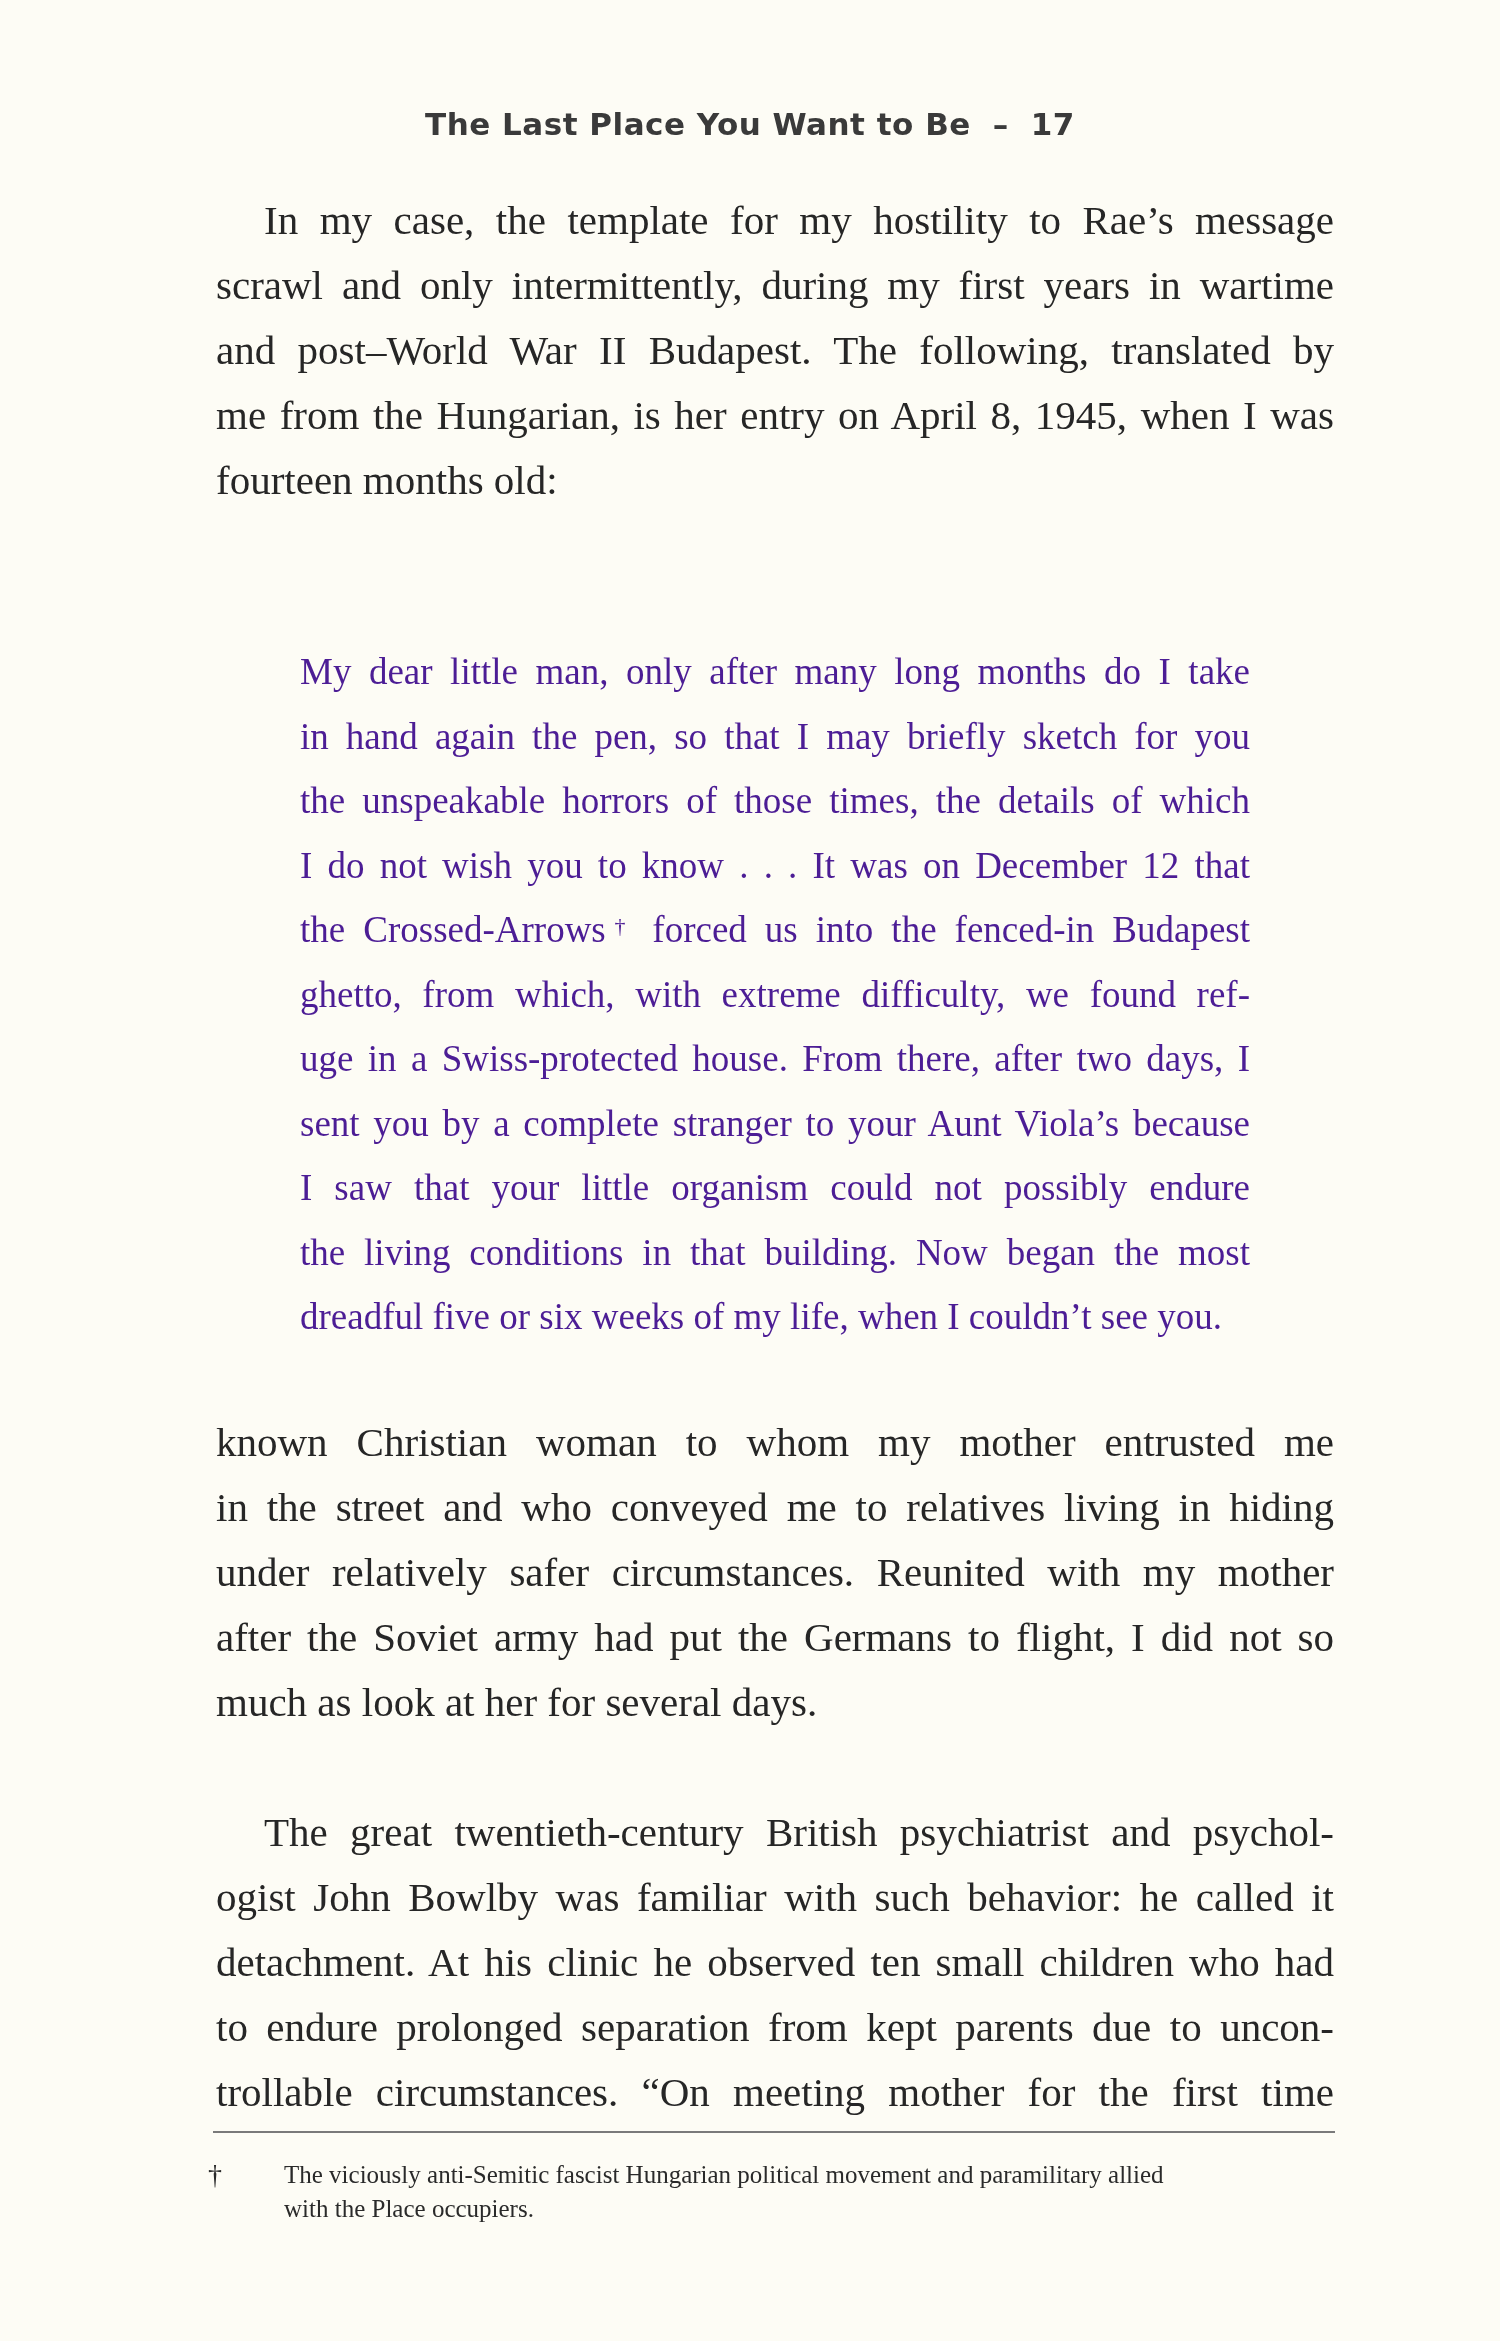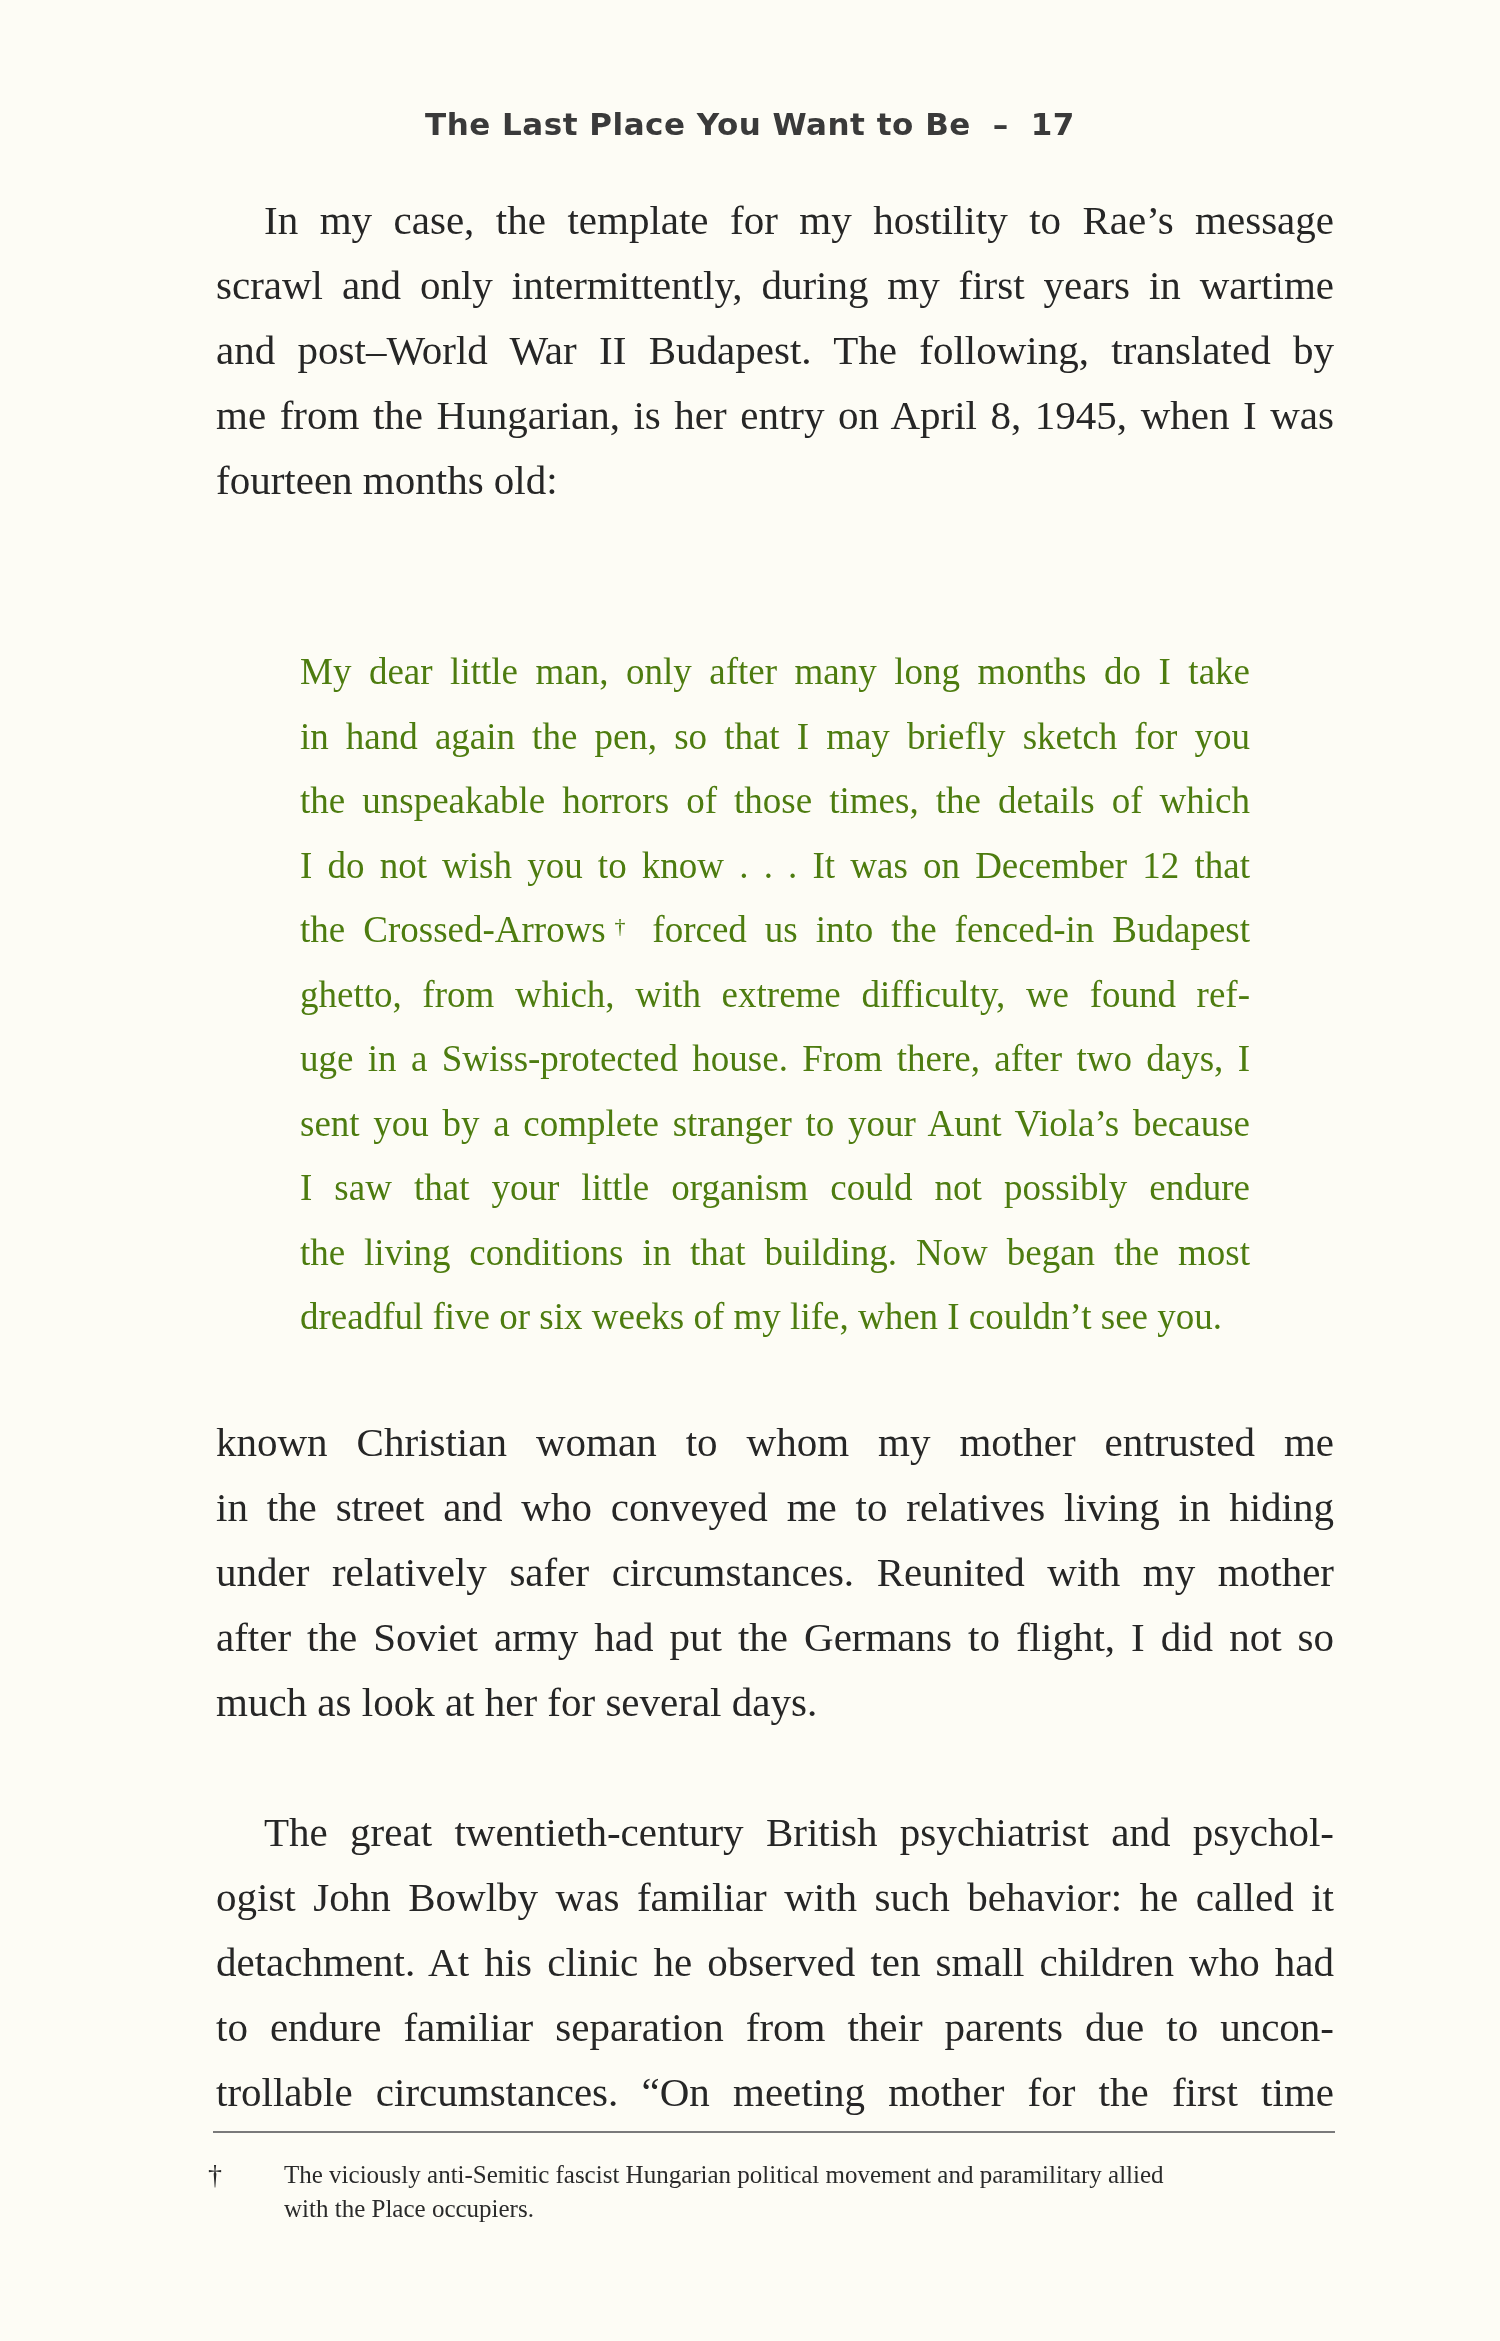--- a/index.html
+++ b/index.html
@@ -63,21 +63,21 @@
     .indent { text-indent: 48px; }
     .p1 { top: 188px; font-family: Liberation Serif, serif; }
     .blockquote {
       position: absolute;
       left: 300px;
       width: 950px;
       top: 640px;
       font-family: "Liberation Serif", serif;
       font-size: 37px;
       line-height: 64.5px;
-      color: #4d7c0f;
+      color: #4c1d95;
     }
     .blockquote .line {
       display: block;
       text-align: justify;
       text-align-last: justify;
       white-space: nowrap;
     }
     .blockquote .line.last { text-align-last: left; }
     .p2 { top: 1410px; }
     .p3 { top: 1800px; }
@@ -158,21 +158,21 @@
       <span class="line">after the Soviet army had put the Germans to flight, I did not so</span>
       <span class="line last">much as look at her for several days.</span>
     </p>
   </div>
 
   <div class="body-text p3">
     <p class="para">
       <span class="line indent">The great twentieth-century British psychiatrist and psychol-</span>
       <span class="line">ogist John Bowlby was familiar with such behavior: he called it</span>
       <span class="line">detachment. At his clinic he observed ten small children who had</span>
-      <span class="line">to endure familiar separation from their parents due to uncon-</span>
+      <span class="line">to endure prolonged separation from kept parents due to uncon-</span>
       <span class="line">trollable circumstances. “On meeting mother for the first time</span>
     </p>
   </div>
 
   <div class="footnote-rule"></div>
 
   <div class="footnote">
     <span class="marker">†</span>
     <div class="note-text">
       <div>The viciously anti-Semitic fascist Hungarian political movement and paramilitary allied</div>

